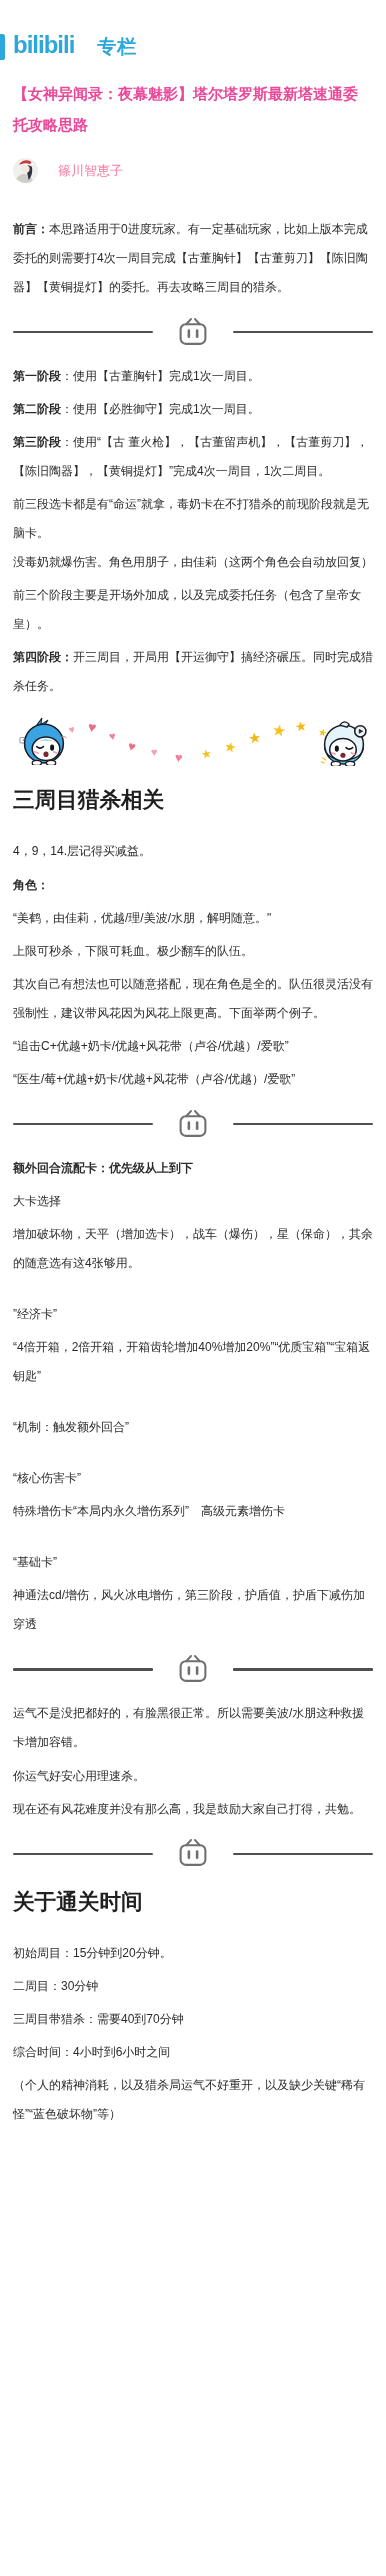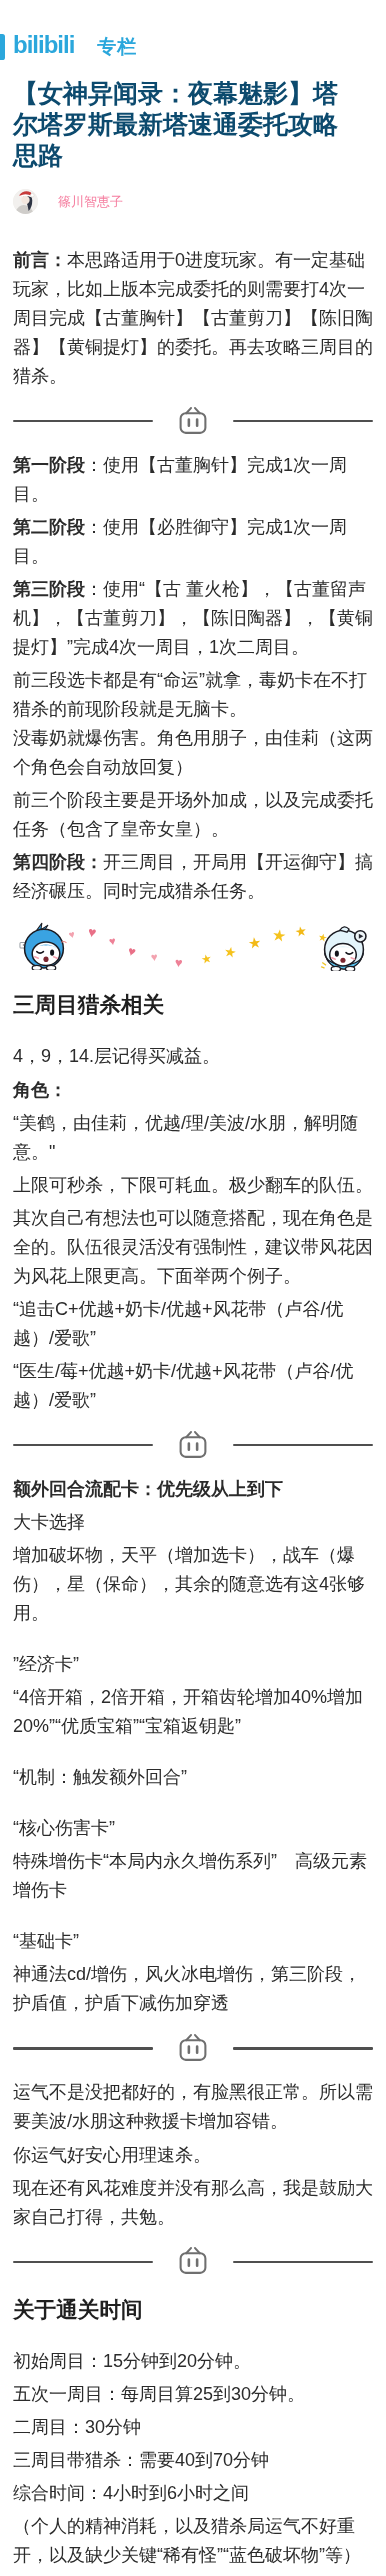--- a/index.html
+++ b/index.html
@@ -6,29 +6,29 @@
   body{font-family:"Liberation Sans","DejaVu Sans",sans-serif;color:#2b2b2b;}
   .page{width:386px;margin:0 auto;position:relative;overflow:hidden;background:#fff;}
 
   
   .header{padding:31px 13px 0;position:relative;}
   .logo-cut{position:absolute;left:0;top:34px;width:4.6px;height:26px;background:#2ba7dc;border-radius:0 2.6px 2.6px 0;}
   .logo{display:flex;align-items:baseline;gap:23px;color:#2ba7dc;}
   .logo .en{font-size:24px;font-weight:800;letter-spacing:-1px;}
   .logo .cn{font-size:19px;font-weight:700;letter-spacing:1px;}
 
-  h1.title{margin:17.5px 13px 0;padding-right:14.4px;font-size:25px;line-height:31px;color:#0c4a6e;font-weight:700;}
+  h1.title{margin:17.5px 13px 0;padding-right:14.4px;font-size:15px;line-height:31px;color:#ec4899;font-weight:700;}
 
   .author-row{display:flex;align-items:center;gap:20px;margin:18.5px 13px 0;}
   .avatar{width:25px;height:25px;border-radius:50%;overflow:hidden;flex:none;background:#f1efec;}
   .author-name{font-size:13px;color:#f57c9e;}
 
   
   .body{padding:32px 13px 0;}
-  p.para{margin:0 0 4.1px;font-size:18px;line-height:29px;color:#2b2b2b;}
+  p.para{margin:0 0 4.1px;font-size:12px;line-height:29px;color:#2b2b2b;}
   p.para.gap{margin-top:22px;}
   p.para.bold{font-weight:700;}
   p.para b{font-weight:700;}
   h2.sec{margin:20.6px 0 24px;font-size:21.6px;line-height:26px;color:#1f1f1f;font-weight:700;}
 
   .divider{display:flex;align-items:center;margin:15.5px 0;}
   .divider .ln{flex:1;height:2.1px;background:#4f4f4f;border-radius:1px;}
   .divider .ln.l{margin-right:24px;}
   .divider .ln.r{margin-left:24px;}
 
@@ -161,21 +161,20 @@
     <div class="ln l"></div>
     <svg width="32" height="29" viewBox="0 0 62 56">
       <path d="M18 12 L27 2 M44 12 L35 2" stroke="#6f6f6f" stroke-width="4" stroke-linecap="round" fill="none"></path>
       <rect x="7" y="12" width="48" height="38" rx="10" fill="none" stroke="#6f6f6f" stroke-width="4"></rect>
       <path d="M23 24 v12 M39 24 v12" stroke="#6f6f6f" stroke-width="5" stroke-linecap="round"></path>
     </svg>
     <div class="ln r"></div>
   </div>
 <h2 class="sec">关于通关时间</h2>
       <p class="para"><span>初始周目：15分钟到20分钟。</span></p>
-      <p class="para"><span>五次一周目：每周目算25到30分钟。</span></p>
       <p class="para"><span>二周目：30分钟</span></p>
       <p class="para"><span>三周目带猎杀：需要40到70分钟</span></p>
       <p class="para"><span>综合时间：4小时到6小时之间</span></p>
       <p class="para"><span>（个人的精神消耗，以及猎杀局运气不好重开，以及缺少关键“稀有怪”“蓝色破坏物”等）</span></p>
 
 </div>
 
 </div>
 
 

